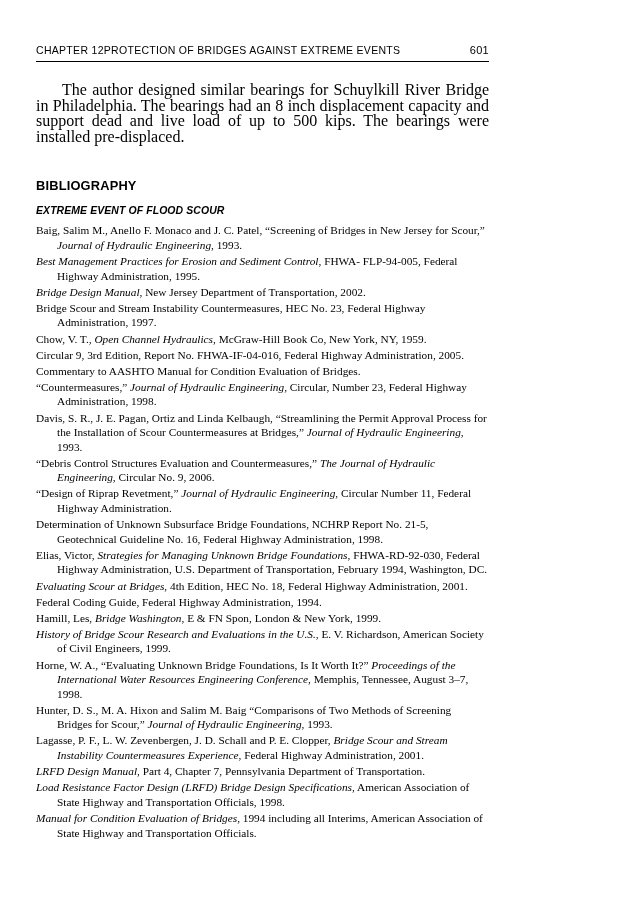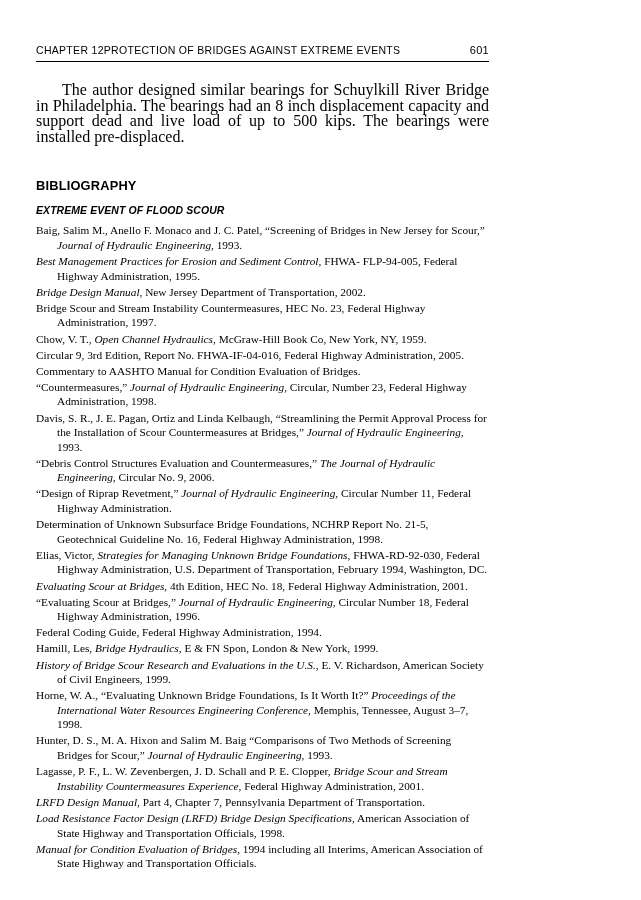--- a/index.html
+++ b/index.html
@@ -117,23 +117,22 @@
       <li>Chow, V. T., <i>Open Channel Hydraulics</i>, McGraw-Hill Book Co, New York, NY, 1959.</li>
       <li>Circular 9, 3rd Edition, Report No. FHWA-IF-04-016, Federal Highway Administration, 2005.</li>
       <li>Commentary to AASHTO Manual for Condition Evaluation of Bridges.</li>
       <li>“Countermeasures,” <i>Journal of Hydraulic Engineering</i>, Circular, Number 23, Federal Highway Administration, 1998.</li>
       <li>Davis, S. R., J. E. Pagan, Ortiz and Linda Kelbaugh, “Streamlining the Permit Approval Process for the Installation of Scour Countermeasures at Bridges,” <i>Journal of Hydraulic Engineering</i>, 1993.</li>
       <li>“Debris Control Structures Evaluation and Countermeasures,” <i>The Journal of Hydraulic Engineering</i>, Circular No. 9, 2006.</li>
       <li>“Design of Riprap Revetment,” <i>Journal of Hydraulic Engineering</i>, Circular Number 11, Federal Highway Administration.</li>
       <li>Determination of Unknown Subsurface Bridge Foundations, NCHRP Report No. 21-5, Geotechnical Guideline No. 16, Federal Highway Administration, 1998.</li>
       <li>Elias, Victor, <i>Strategies for Managing Unknown Bridge Foundations</i>, FHWA-RD-92-030, Federal Highway Administration, U.S. Department of Transportation, February 1994, Washington, DC.</li>
       <li><i>Evaluating Scour at Bridges</i>, 4th Edition, HEC No. 18, Federal Highway Administration, 2001.</li>
-      <li>“Evaluating Scour at Bridges,” <i>Journal of Hydraulic Engineering</i>, Circular Number 18, Federal Highway Administration, 1996.</li>
       <li>Federal Coding Guide, Federal Highway Administration, 1994.</li>
-      <li>Hamill, Les, <i>Bridge Hydraulics</i>, E &amp; FN Spon, London &amp; New York, 1999.</li>
+      <li>Hamill, Les, <i>Bridge Washington</i>, E &amp; FN Spon, London &amp; New York, 1999.</li>
       <li><i>History of Bridge Scour Research and Evaluations in the U.S.</i>, E. V. Richardson, American Society of Civil Engineers, 1999.</li>
       <li>Horne, W. A., “Evaluating Unknown Bridge Foundations, Is It Worth It?” <i>Proceedings of the International Water Resources Engineering Conference</i>, Memphis, Tennessee, August 3–7, 1998.</li>
       <li>Hunter, D. S., M. A. Hixon and Salim M. Baig “Comparisons of Two Methods of Screening Bridges for Scour,” <i>Journal of Hydraulic Engineering</i>, 1993.</li>
       <li>Lagasse, P. F., L. W. Zevenbergen, J. D. Schall and P. E. Clopper, <i>Bridge Scour and Stream Instability Countermeasures Experience</i>, Federal Highway Administration, 2001.</li>
       <li><i>LRFD Design Manual</i>, Part 4, Chapter 7, Pennsylvania Department of Transportation.</li>
       <li><i>Load Resistance Factor Design (LRFD) Bridge Design Specifications</i>, American Association of State Highway and Transportation Officials, 1998.</li>
       <li><i>Manual for Condition Evaluation of Bridges</i>, 1994 including all Interims, American Association of State Highway and Transportation Officials.</li>
     </ul>
 
 </div>

